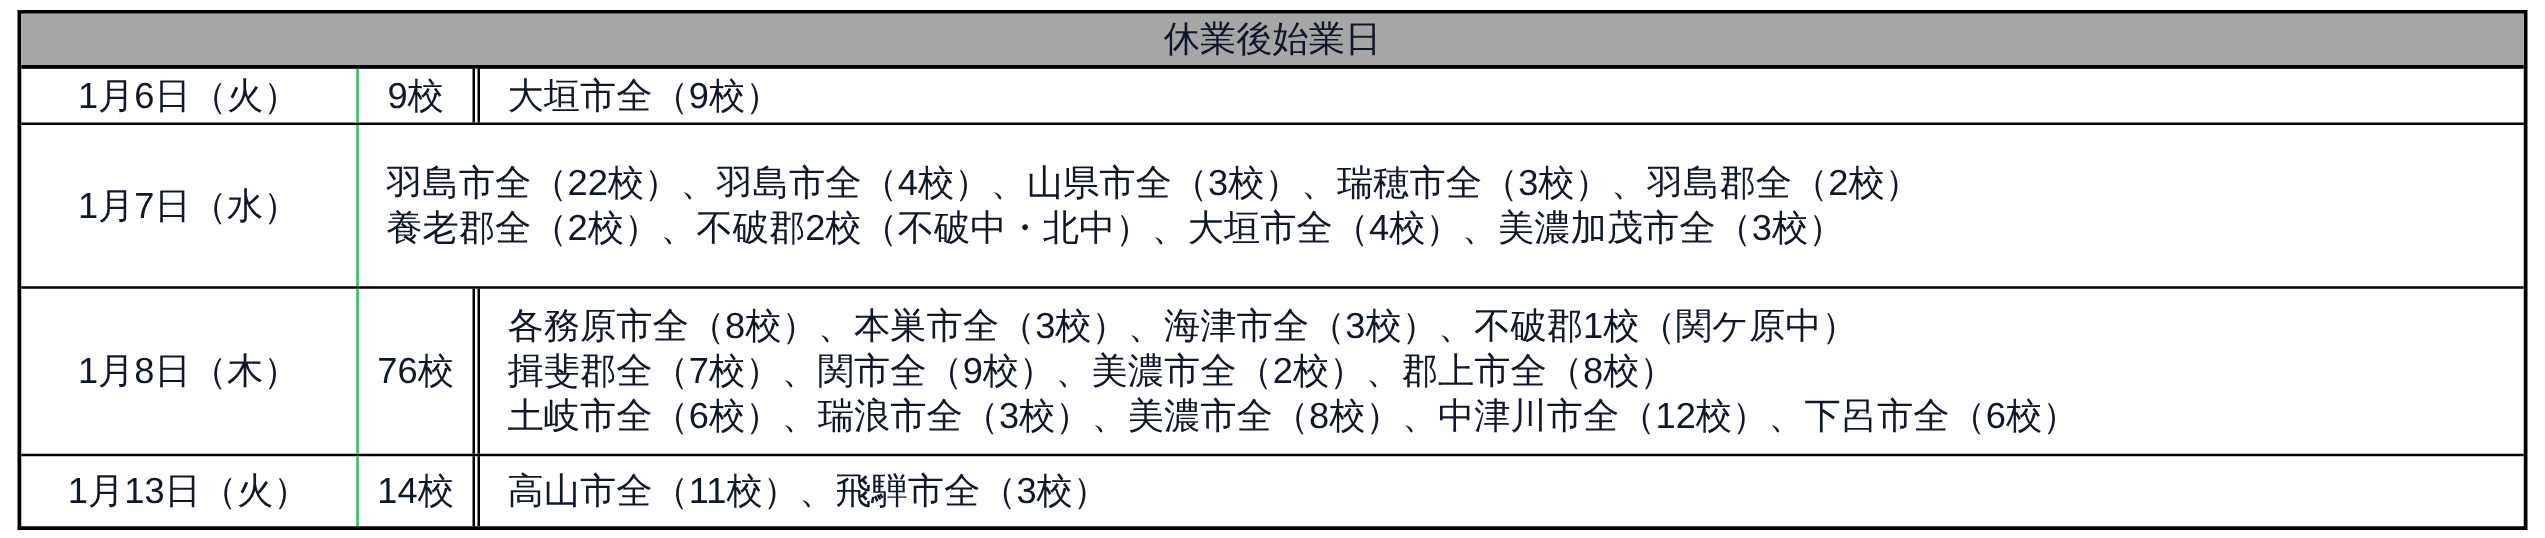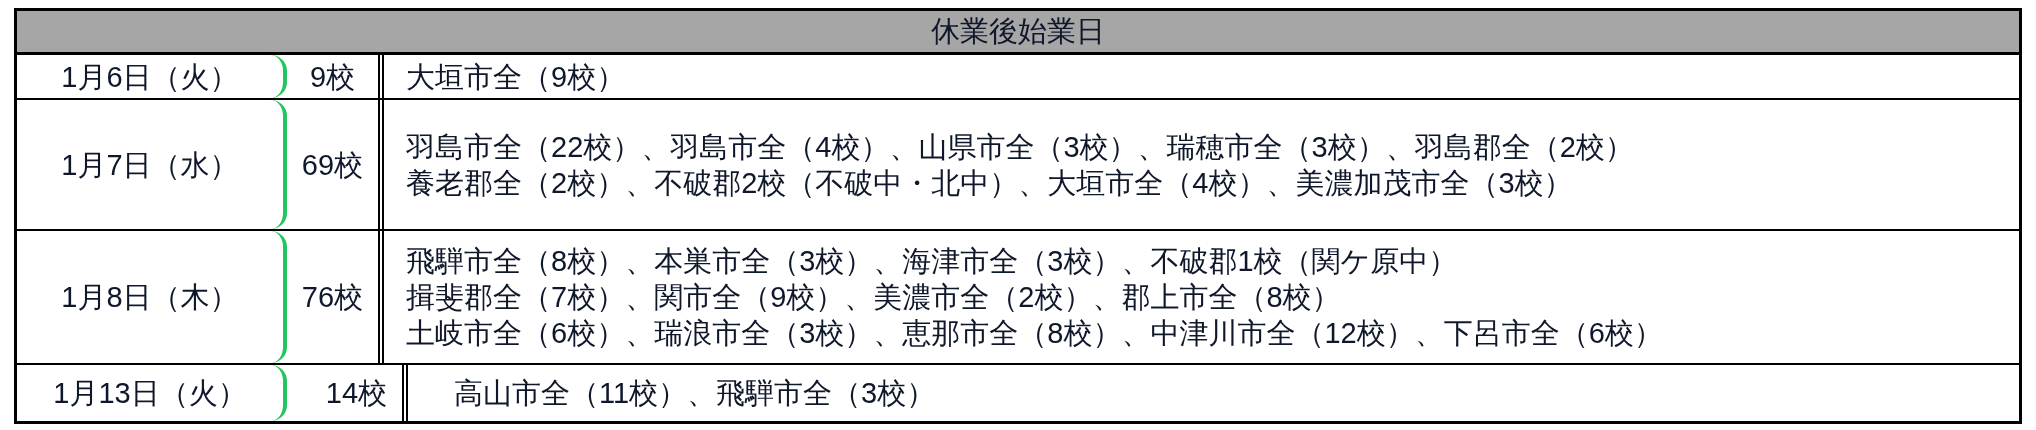--- a/index.html
+++ b/index.html
@@ -38,34 +38,33 @@
   .row {
     box-sizing: border-box;
     display: grid;
     grid-template-columns: 270px 97px 1fr;
     border-bottom: 2px solid #000000;
   }
   .row:last-child { border-bottom: none; }
   .row-h45  { flex: 0 0 45px; }
   .row-h131 { flex: 0 0 131px; }
   .row-h134 { flex: 0 0 134px; }
-  .row-grow { flex: 1 1 auto; gap: 24px; }
+  .row-grow { flex: 1 1 auto; }
   .cell {
     box-sizing: border-box;
     display: flex;
     flex-direction: column;
     justify-content: center;
     font-size: 29px;
     line-height: 36px;
   }
   .cell.date {
-    border-right: 4px solid #22c55e;
+    border-right: 2px solid #22c55e;
     align-items: center;
     text-align: center;
-    border-radius: 16px;
   }
   .cell.count {
     border-right: 6px double #000000;
     align-items: center;
     text-align: center;
   }
   .cell.schools {
     align-items: flex-start;
     padding-left: 22px;
     padding-right: 4px;
@@ -88,34 +87,33 @@
     <div class="row row-h45">
       <div class="cell date">1月6日（火）</div>
       <div class="cell count">9校</div>
       <div class="cell schools">
         <div class="schools-line">大垣市全（9校）</div>
       </div>
     </div>
 
     <div class="row row-h131">
       <div class="cell date">1月7日（水）</div>
-      <div class="cell count">69校</div>
       <div class="cell schools">
         <div class="schools-line">羽島市全（22校）、羽島市全（4校）、山県市全（3校）、瑞穂市全（3校）、羽島郡全（2校）</div>
         <div class="schools-line">養老郡全（2校）、不破郡2校（不破中・北中）、大垣市全（4校）、美濃加茂市全（3校）</div>
       </div>
     </div>
 
     <div class="row row-h134">
       <div class="cell date">1月8日（木）</div>
       <div class="cell count">76校</div>
       <div class="cell schools">
-        <div class="schools-line">飛騨市全（8校）、本巣市全（3校）、海津市全（3校）、不破郡1校（関ケ原中）</div>
+        <div class="schools-line">各務原市全（8校）、本巣市全（3校）、海津市全（3校）、不破郡1校（関ケ原中）</div>
         <div class="schools-line">揖斐郡全（7校）、関市全（9校）、美濃市全（2校）、郡上市全（8校）</div>
-        <div class="schools-line">土岐市全（6校）、瑞浪市全（3校）、恵那市全（8校）、中津川市全（12校）、下呂市全（6校）</div>
+        <div class="schools-line">土岐市全（6校）、瑞浪市全（3校）、美濃市全（8校）、中津川市全（12校）、下呂市全（6校）</div>
       </div>
     </div>
 
     <div class="row row-grow">
       <div class="cell date">1月13日（火）</div>
       <div class="cell count">14校</div>
       <div class="cell schools">
         <div class="schools-line">高山市全（11校）、飛騨市全（3校）</div>
       </div>
     </div>

